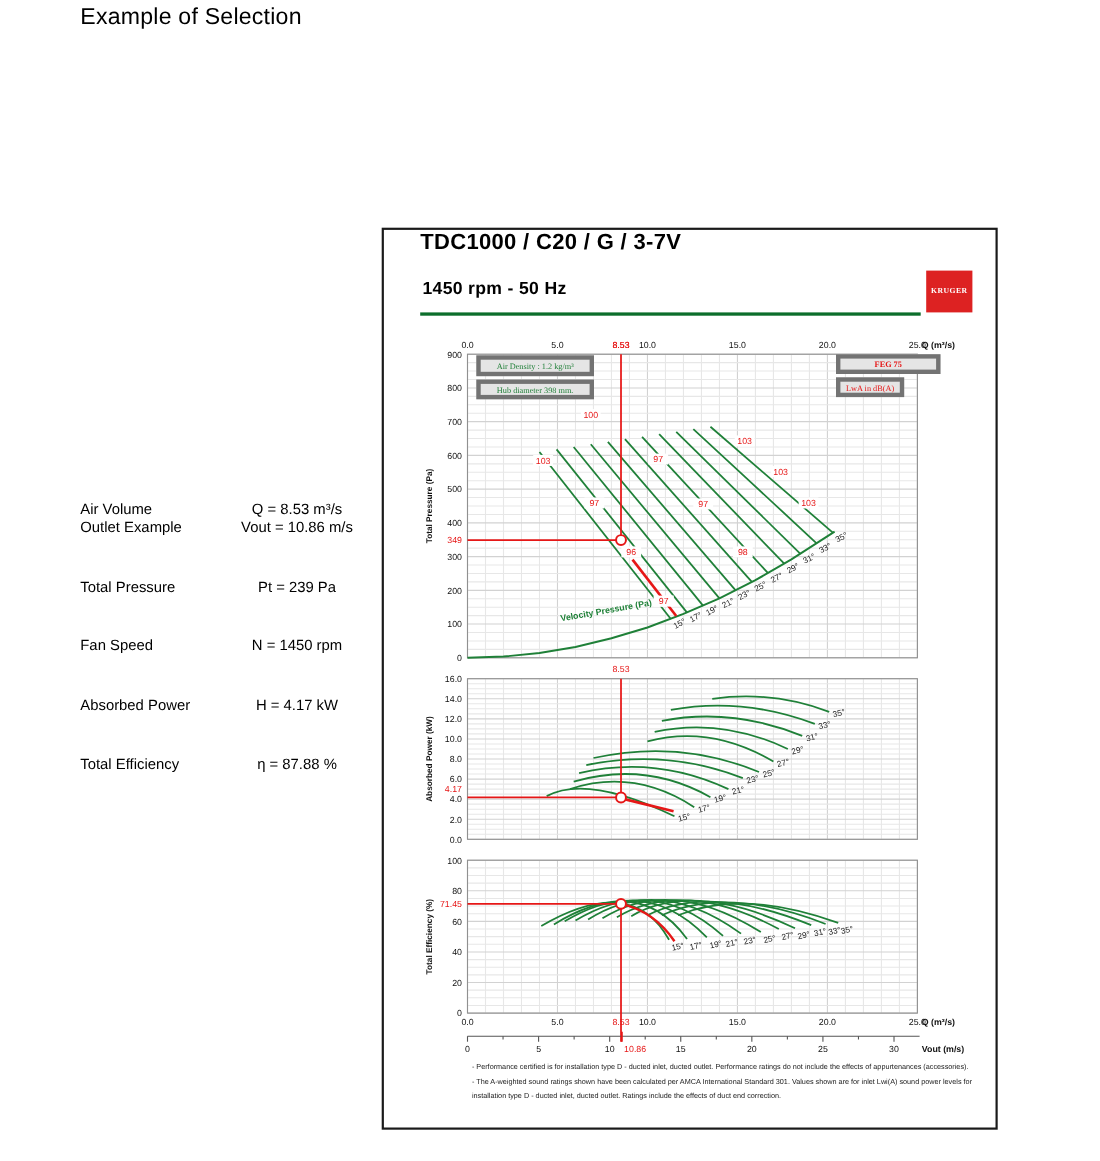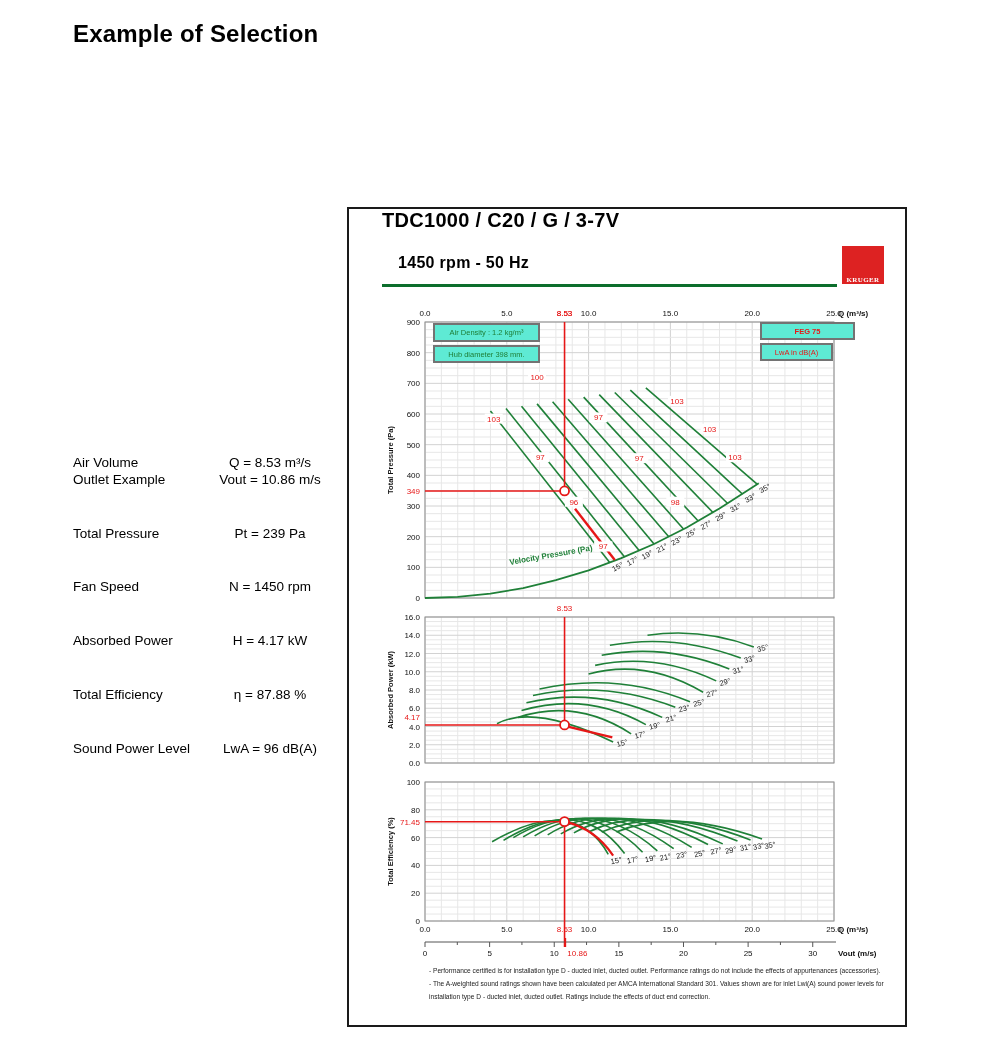--- a/index.html
+++ b/index.html
@@ -1,31 +1,31 @@
 <!DOCTYPE html>
 <html><head>
 <meta charset="utf-8">
 <style>
   * { margin:0; padding:0; box-sizing:border-box; }
   body {
     width:1000px; height:1055px; position:relative; background:#fff;
     font-family:"Liberation Sans", sans-serif; color:#000; overflow:hidden;
   }
-  .page-title { position:absolute; left:73px; top:20px; font-size:24px; font-weight:bold; letter-spacing:.2px; }
+  .page-title { position:absolute; left:73px; top:4px; font-size:21px; font-weight:normal; letter-spacing:.2px; }
   .info-panel { position:absolute; left:73px; top:405px; width:270px; height:370px; }
   .info-row { position:absolute; left:0; width:270px; height:18px; font-size:13.5px; }
   .info-row .lbl { position:absolute; left:0; top:0; }
   .info-row .val { position:absolute; left:92px; top:0; width:210px; text-align:center; }
   .chart-box { position:absolute; left:347px; top:207px; width:560px; height:820px; border:2px solid #1a1a1a; background:#fff; }
   .cb-title { position:absolute; left:33px; top:0; font-size:20px; font-weight:bold; letter-spacing:.3px; }
-  .cb-subtitle { position:absolute; left:49px; top:45px; font-size:16px; font-weight:bold; letter-spacing:.3px; }
+  .cb-subtitle { position:absolute; left:35px; top:45px; font-size:16px; font-weight:bold; letter-spacing:.3px; }
   .cb-rule { position:absolute; left:33px; top:75px; width:455px; height:3px; }
   .logo { position:absolute; left:493px; top:37px; width:42px; height:38px; display:flex; align-items:flex-end; justify-content:center; }
-  .logo span { font-family:"Liberation Serif", serif; font-weight:bold; font-size:7px; color:#fff; letter-spacing:.4px; padding-bottom:0; }
-  .ann-box { position:absolute; background:#5eead4; border:2px solid #737373; font-size:7.5px; display:flex; align-items:center; justify-content:center; z-index:3; }
+  .logo span { font-family:"Liberation Serif", serif; font-weight:bold; font-size:7px; color:#fff; letter-spacing:.4px; padding-bottom:16px; }
+  .ann-box { position:absolute; background:#e5e5e5; border:4px solid #737373; font-size:7.5px; display:flex; align-items:center; justify-content:center; z-index:3;font-family:Liberation Serif, serif; }
   .ann-green { color:#1e7e36; }
   .ann-red { color:#e61717; }
   .ann-bold { font-weight:bold; }
   .footnotes { position:absolute; left:80px; top:758px; width:440px; font-size:6.6px; color:#222; z-index:3; }
   .footnotes div { margin-bottom:6px; white-space:nowrap; }
   svg.chart-svg { position:absolute; left:0; top:0; z-index:1; }
 </style>
 </head>
 <body>
 
@@ -48,24 +48,20 @@
       <span class="lbl">Fan Speed</span>
       <span class="val">N = 1450 rpm</span>
     </div>
     <div class="info-row" style="top: 228px;">
       <span class="lbl">Absorbed Power</span>
       <span class="val">H = 4.17 kW</span>
     </div>
     <div class="info-row" style="top: 282px;">
       <span class="lbl">Total Efficiency</span>
       <span class="val">η = 87.88 %</span>
-    </div>
-    <div class="info-row" style="top: 336px;">
-      <span class="lbl">Sound Power Level</span>
-      <span class="val">LwA = 96 dB(A)</span>
     </div>
   </div>
 
 <div class="chart-box">
   <svg class="chart-svg" width="560" height="820" viewBox="0 0 560 820">
       <g>
         <line x1="76" y1="113" x2="76" y2="389" stroke="#d2d2d2" stroke-width="1"></line>
         <line x1="92.36" y1="113" x2="92.36" y2="389" stroke="#e7e7e7" stroke-width="1"></line>
         <line x1="108.72" y1="113" x2="108.72" y2="389" stroke="#e7e7e7" stroke-width="1"></line>
         <line x1="125.08" y1="113" x2="125.08" y2="389" stroke="#e7e7e7" stroke-width="1"></line>
@@ -426,19 +422,19 @@
     </svg>
   <div class="cb-title">TDC1000 / C20 / G / 3-7V</div>
   <div class="cb-subtitle">1450 rpm - 50 Hz</div>
   <div class="cb-rule" style="background: rgb(12, 110, 44);"></div>
   <div class="logo" style="background: rgb(221, 34, 34);">
       <span>KRUGER</span>
     </div>
   <div class="ann-box ann-green" style="left:84px; top:114px; width:107px; height:19px;">Air Density : 1.2 kg/m³</div>
   <div class="ann-box ann-green" style="left:84px; top:136px; width:107px; height:18px;">Hub diameter 398 mm.</div>
   <div class="ann-box ann-red ann-bold" style="left:411px; top:113px; width:95px; height:18px;">FEG 75</div>
-  <div class="ann-box ann-red" style="left:411px; top:134px; width:73px; height:18px;">LwA in dB(A)</div>
+  <div class="ann-box ann-red" style="left:411px; top:134px; width:62px; height:18px;">LwA in dB(A)</div>
   <div class="footnotes">
       <div>- Performance certified is for installation type D - ducted inlet, ducted outlet. Performance ratings do not include the effects of appurtenances (accessories).</div>
       <div>- The A-weighted sound ratings shown have been calculated per AMCA International Standard 301. Values shown are for inlet Lwi(A) sound power levels for</div>
       <div>installation type D - ducted inlet, ducted outlet. Ratings include the effects of duct end correction.</div>
     </div>
 </div>
 
 </body></html>

